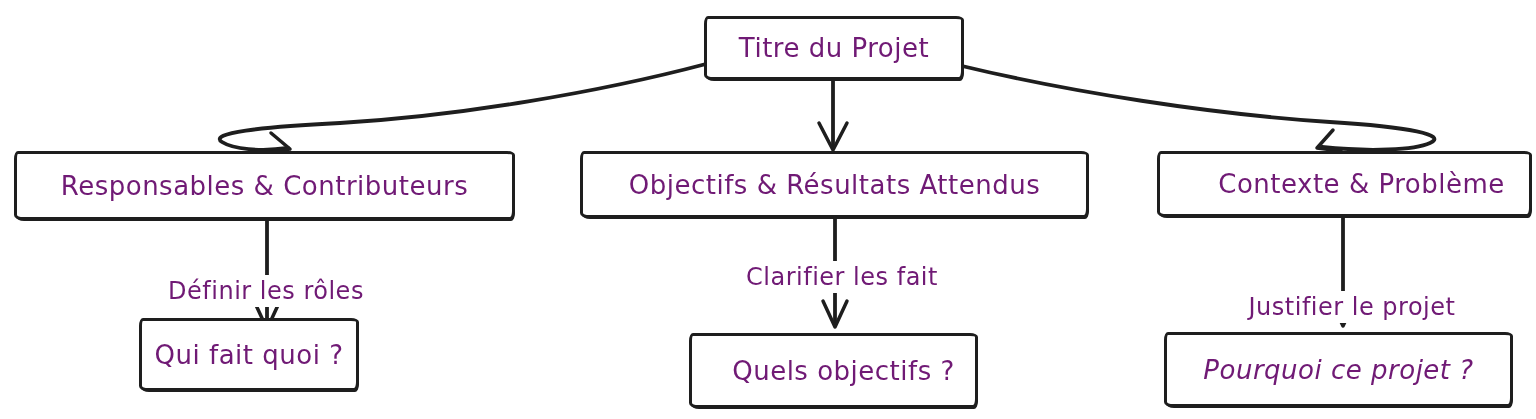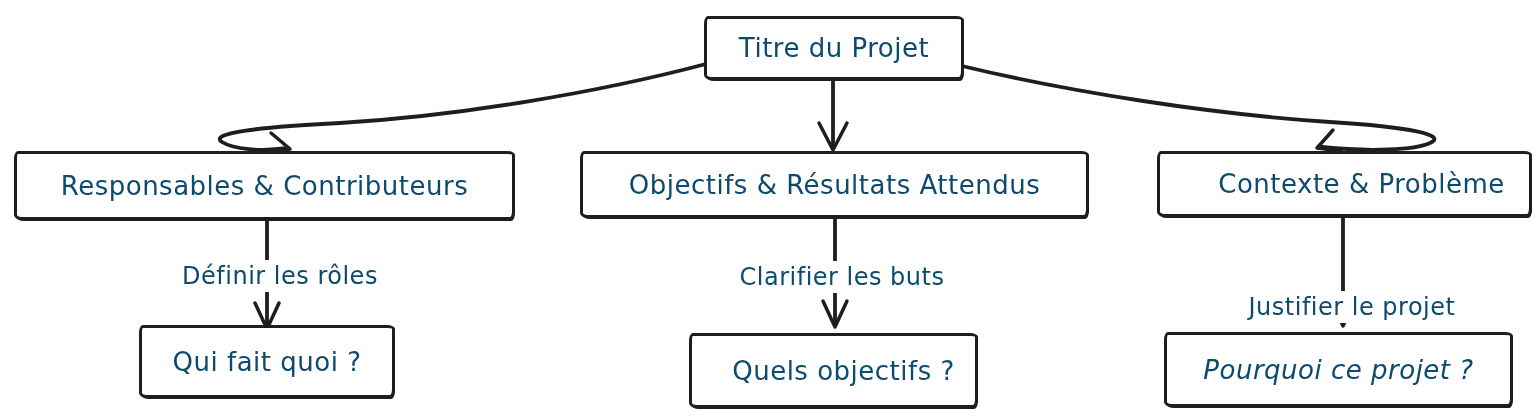--- a/index.html
+++ b/index.html
@@ -6,21 +6,21 @@
     margin: 0;
     padding: 0;
     background: #ffffff;
   }
   #canvas {
     position: relative;
     width: 1536px;
     height: 419px;
     background: #ffffff;
     font-family: "DejaVu Sans", sans-serif;
-    color: #0c4a6e;
+    color: #701a75;
     overflow: hidden;
   }
   #edges {
     position: absolute;
     left: 0;
     top: 0;
     z-index: 0;
   }
   .node {
     position: absolute;
@@ -33,34 +33,34 @@
     box-shadow: 1px 2px 0 -1px #1e1e1e;
     white-space: nowrap;
     z-index: 2;
     box-sizing: border-box;
     letter-spacing: 0.5px;
   }
   .node-title   { left: 704px;  top: 16px;  width: 260px; height: 64px; font-size: 26px; }
   .node-resp    { left: 14px;   top: 151px; width: 501px; height: 69px; font-size: 26px; }
   .node-obj     { left: 580px;  top: 151px; width: 509px; height: 67px; font-size: 26px; }
   .node-ctx     { left: 1157px; top: 151px; width: 375px; height: 66px; font-size: 26px; padding-left: 34px; }
-  .node-qui     { left: 139px;  top: 325px; width: 256px; height: 73px; font-size: 26px; align-items: center; }
+  .node-qui     { left: 139px;  top: 318px; width: 220px; height: 73px; font-size: 26px; align-items: center; }
   .node-quels   { left: 689px;  top: 333px; width: 289px; height: 75px; font-size: 26px; padding-left: 20px; }
   .node-pourquoi{ left: 1164px; top: 332px; width: 349px; height: 75px; font-size: 26px; font-style: italic; }
   .edge-label {
     position: absolute;
     transform: translate(-50%, -50%);
     background: #ffffff;
     padding: 2px 8px;
     font-size: 24px;
     white-space: nowrap;
     z-index: 1;
     letter-spacing: 0.5px;
   }
-  .edge-label-1 { left: 266px;  top: 276px; margin-left: 14px; }
+  .edge-label-1 { left: 266px;  top: 291px; }
   .edge-label-2 { left: 842px;  top: 277px; }
   .edge-label-3 { left: 1352px; top: 277px; margin-top: 30px; }
 </style>
 </head>
 <body>
 
 <div id="canvas">
 
   <svg id="edges" width="1536" height="419" viewBox="0 0 1536 419" fill="none" stroke="#1e1e1e" stroke-width="3.8" stroke-linecap="round" stroke-linejoin="round">
 
@@ -91,21 +91,21 @@
     <span>Objectifs &amp; Résultats Attendus</span>
   </div>
   <div class="node node-resp">
     <span>Responsables &amp; Contributeurs</span>
   </div>
   <div class="node node-ctx">
     <span>Contexte &amp; Problème</span>
   </div>
 
   <div class="edge-label edge-label-1">Définir les rôles</div>
-  <div class="edge-label edge-label-2">Clarifier les buts</div>
+  <div class="edge-label edge-label-2">Clarifier les fait</div>
   <div class="edge-label edge-label-3">Justifier le projet</div>
 
   <div class="node node-qui">
     <span>Qui fait quoi ?</span>
   </div>
   <div class="node node-quels">
     <span>Quels objectifs ?</span>
   </div>
   <div class="node node-pourquoi">
     <span>Pourquoi ce projet ?</span>

